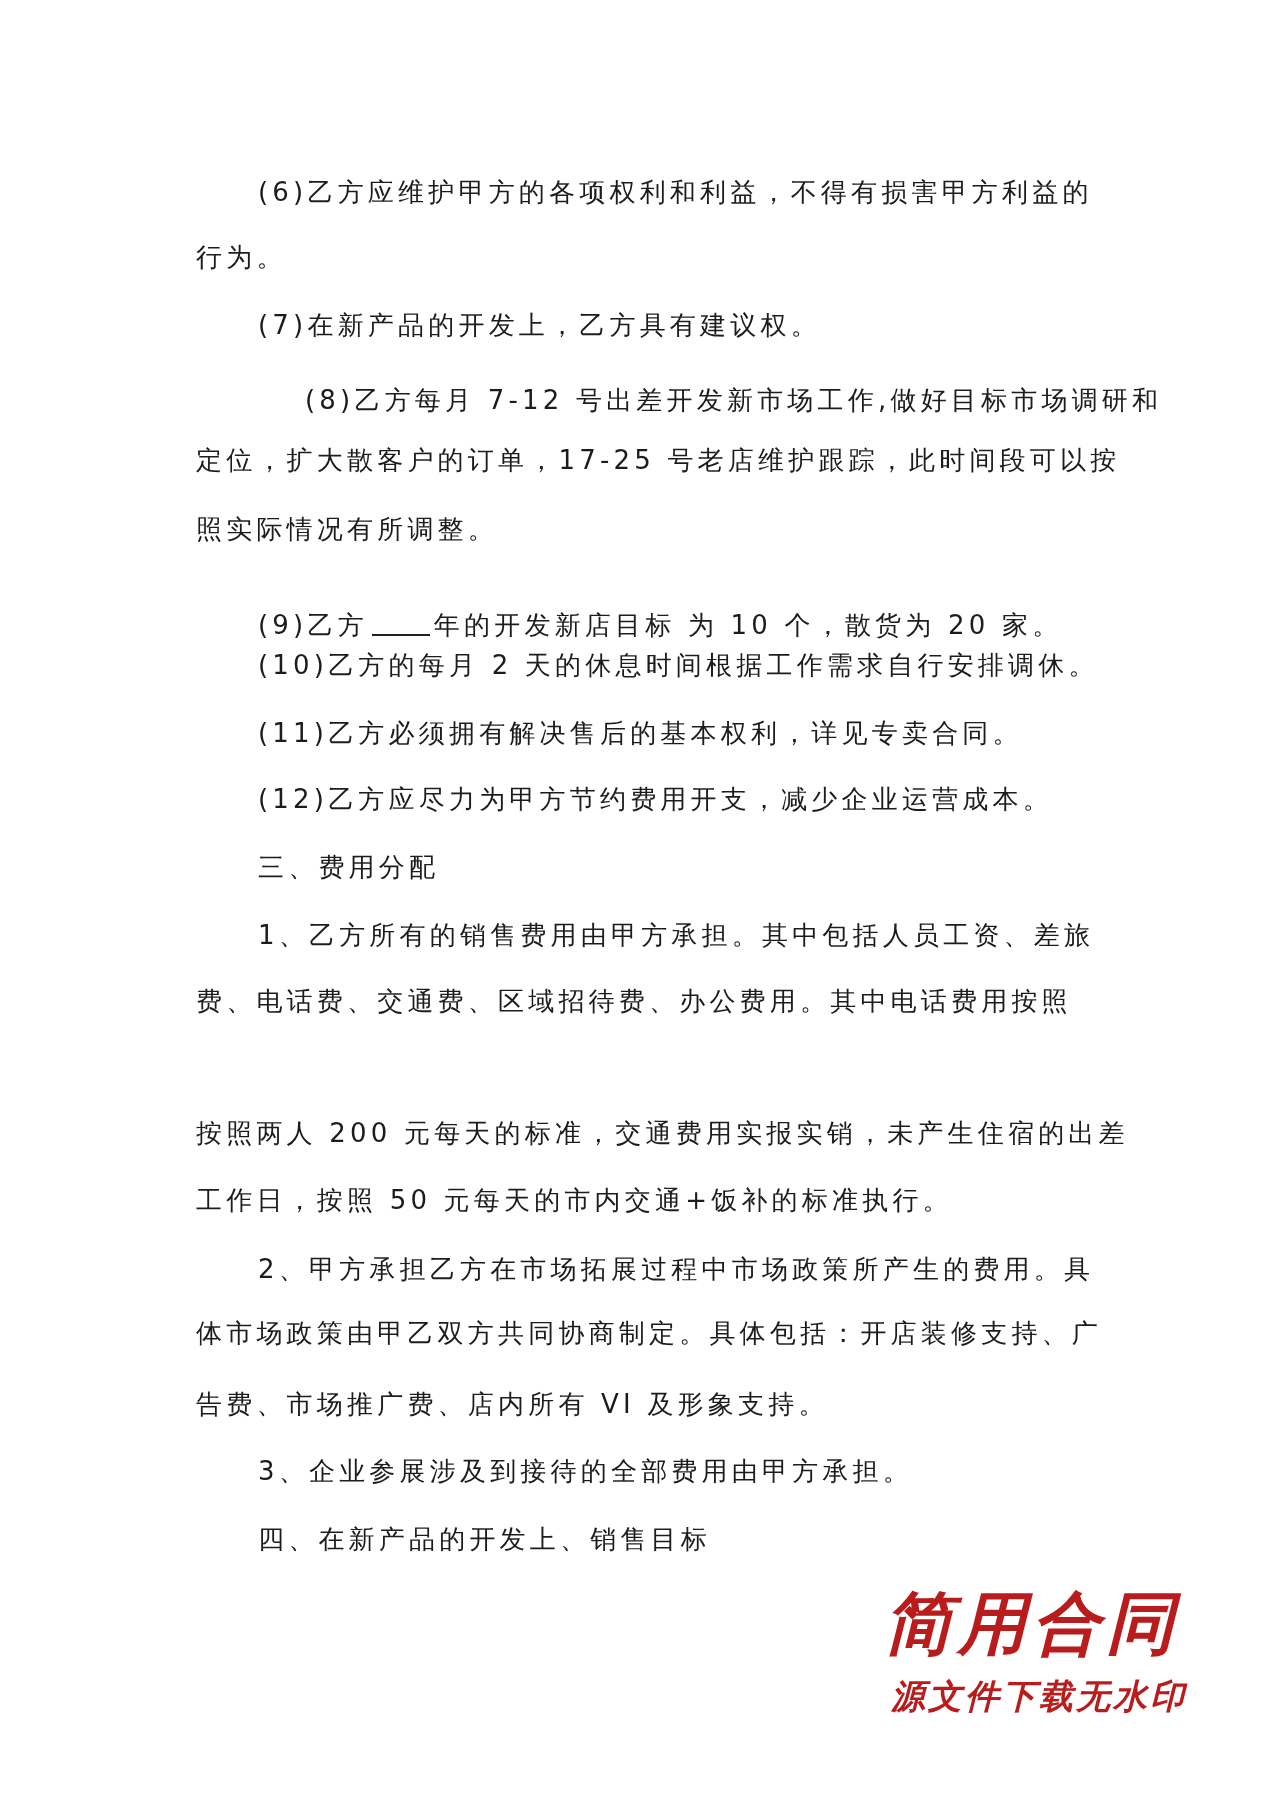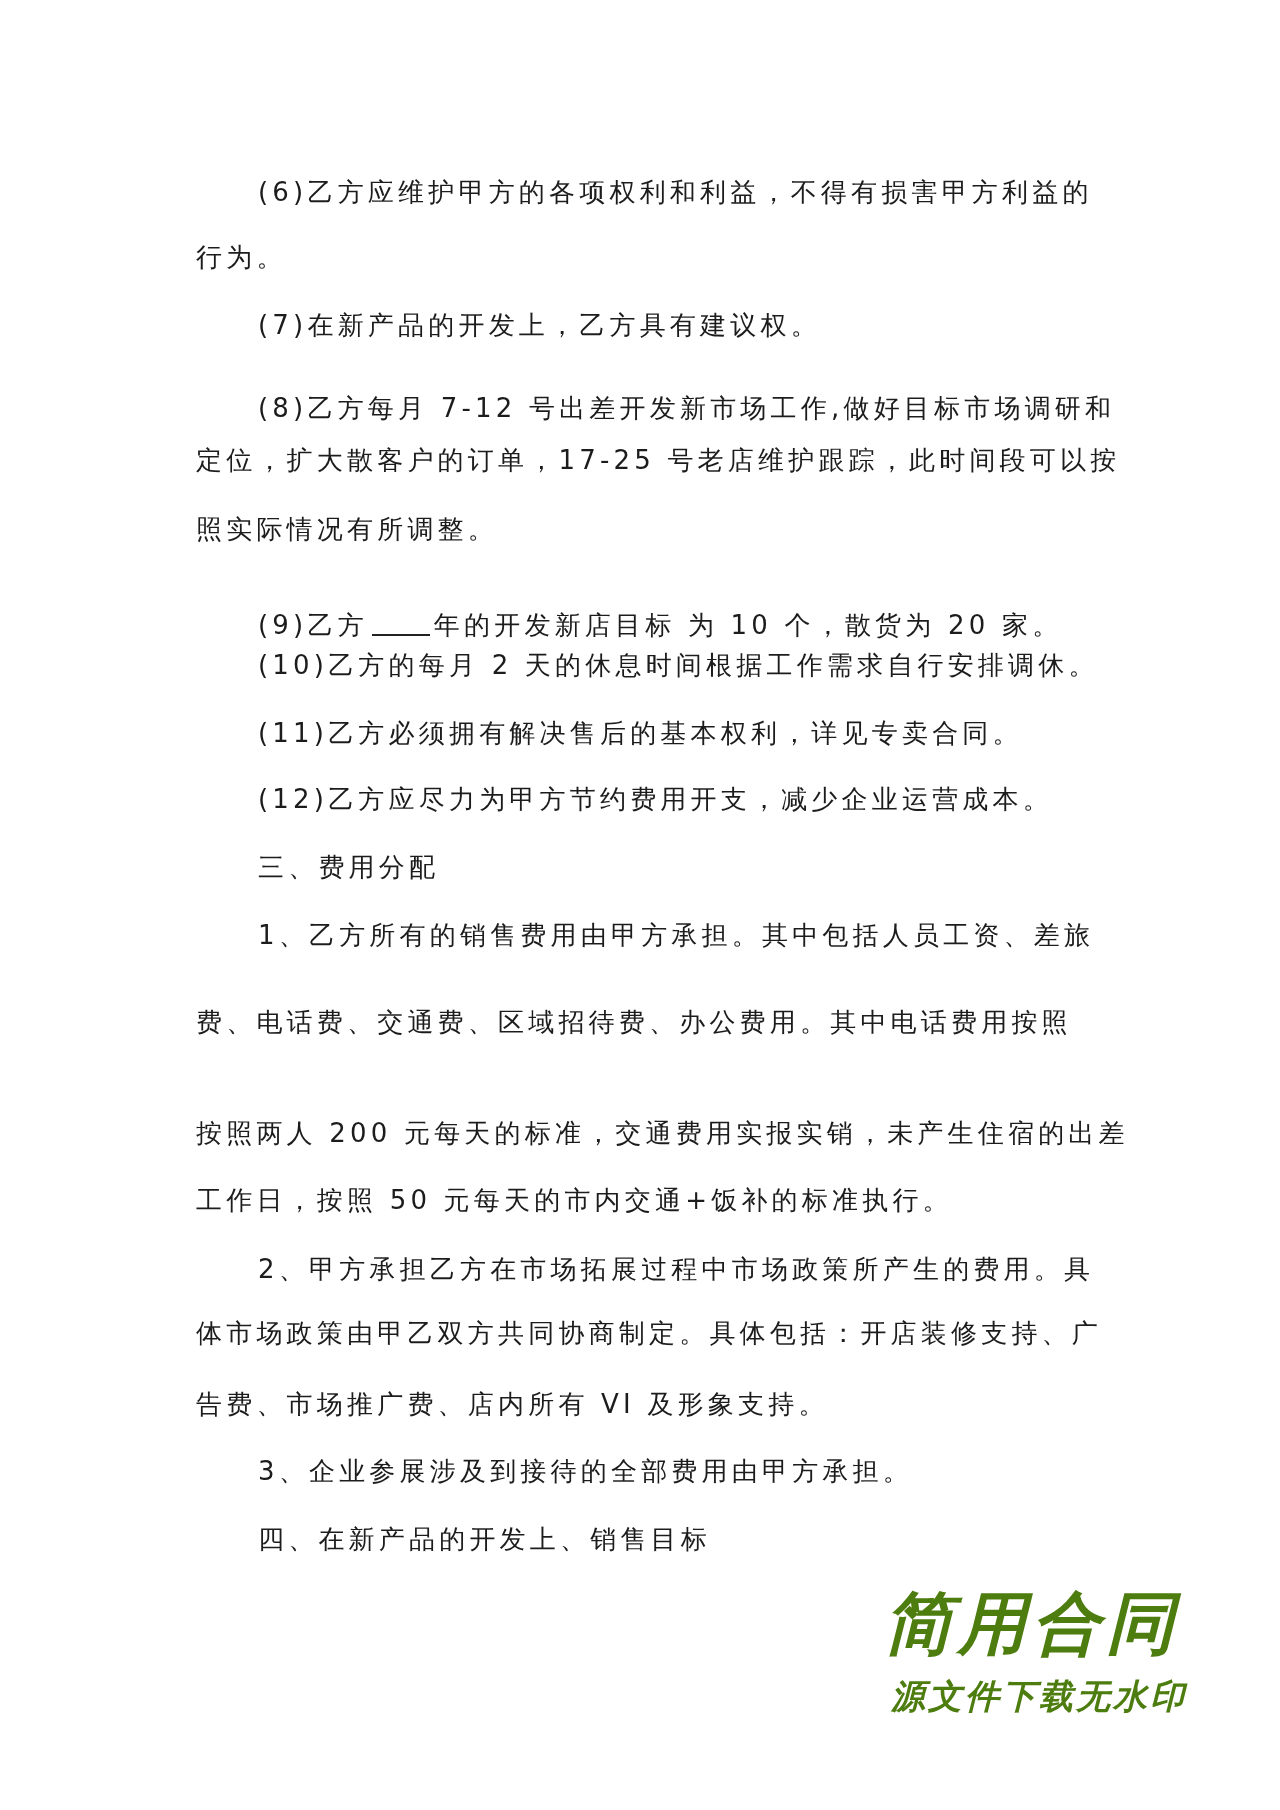--- a/index.html
+++ b/index.html
@@ -4,47 +4,47 @@
 <style>
   html, body { margin: 0; padding: 0; background: #ffffff; }
   body { width: 1280px; height: 1810px; position: relative; overflow: hidden;
          font-family: "DejaVu Sans", "Liberation Sans", sans-serif; color: #1a1a1a; }
   .page { position: absolute; left: 0; top: 0; width: 1044px; height: 1810px; background: #fff; }
   .line { position: absolute; left: 196px; font-size: 26px; line-height: 32px; height: 32px;
           letter-spacing: 4.2px; white-space: nowrap; color: #1c1c1c; }
   .line.indent { left: 258px; }
   .blank { display: inline-block; width: 58px; border-bottom: 2px solid #222; height: 26px;
            vertical-align: -2px; margin: 0 4px; }
-  .wm { position: absolute; color: #4d7c0f; font-weight: bold; font-style: italic;
+  .wm { position: absolute; color: #b91c1c; font-weight: bold; font-style: italic;
         white-space: nowrap; font-family: "DejaVu Sans", sans-serif; }
   .wm-title { left: 884px; top: 1588px; font-size: 68px; letter-spacing: 6px; line-height: 72px; }
   .wm-sub { left: 884px; top: 1676px; font-size: 34px; letter-spacing: 3px; line-height: 40px; margin-left: 7px; }
 </style>
 </head>
 <body>
 
 <div class="page">
 
   <div class="line indent" style="top:176px;">(6)乙方应维护甲方的各项权利和利益，不得有损害甲方利益的</div>
   <div class="line" style="top:241px;">行为。</div>
   <div class="line indent" style="top:309px;">(7)在新产品的开发上，乙方具有建议权。</div>
-  <div class="line indent" style="top:392px;">(8)乙方每月 7-12 号出差开发新市场工作,做好目标市场调研和</div>
+  <div class="line indent" style="top:384px;margin-left:47px;">(8)乙方每月 7-12 号出差开发新市场工作,做好目标市场调研和</div>
   <div class="line" style="top:444px;">定位，扩大散客户的订单，17-25 号老店维护跟踪，此时间段可以按</div>
   <div class="line" style="top:513px;">照实际情况有所调整。</div>
 
   <div class="line indent" style="top:608px;">
     <span>(9)乙方</span><span class="blank"></span><span>年的开发新店目标 为 10 个，散货为 20 家。</span>
   </div>
 
   <div class="line indent" style="top:649px;">(10)乙方的每月 2 天的休息时间根据工作需求自行安排调休。</div>
   <div class="line indent" style="top:717px;">(11)乙方必须拥有解决售后的基本权利，详见专卖合同。</div>
   <div class="line indent" style="top:783px;">(12)乙方应尽力为甲方节约费用开支，减少企业运营成本。</div>
   <div class="line indent" style="top:851px;">三、费用分配</div>
   <div class="line indent" style="top:919px;">1、乙方所有的销售费用由甲方承担。其中包括人员工资、差旅</div>
-  <div class="line" style="top:1006px;">费、电话费、交通费、区域招待费、办公费用。其中电话费用按照</div>
+  <div class="line" style="top:985px;">费、电话费、交通费、区域招待费、办公费用。其中电话费用按照</div>
   <div class="line" style="top:1117px;">按照两人 200 元每天的标准，交通费用实报实销，未产生住宿的出差</div>
   <div class="line" style="top:1184px;">工作日，按照 50 元每天的市内交通+饭补的标准执行。</div>
   <div class="line indent" style="top:1253px;">2、甲方承担乙方在市场拓展过程中市场政策所产生的费用。具</div>
   <div class="line" style="top:1319px;font-family:Liberation Mono, monospace;">体市场政策由甲乙双方共同协商制定。具体包括：开店装修支持、广</div>
   <div class="line" style="top:1388px;">告费、市场推广费、店内所有 VI 及形象支持。</div>
   <div class="line indent" style="top:1455px;">3、企业参展涉及到接待的全部费用由甲方承担。</div>
   <div class="line indent" style="top:1523px;">四、在新产品的开发上、销售目标</div>
 
   <div class="wm wm-title">简用合同</div>
   <div class="wm wm-sub">源文件下载无水印</div>

